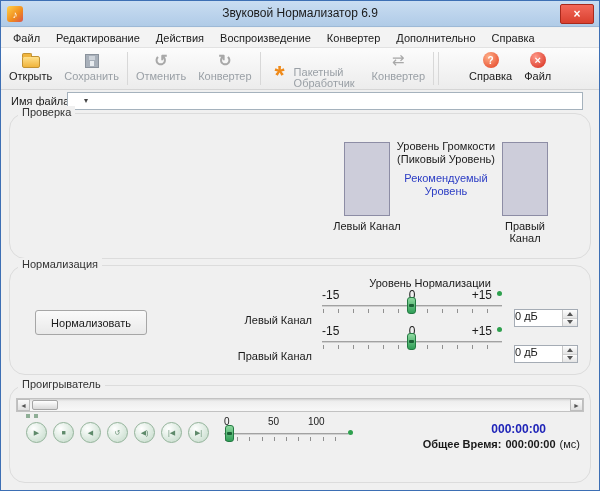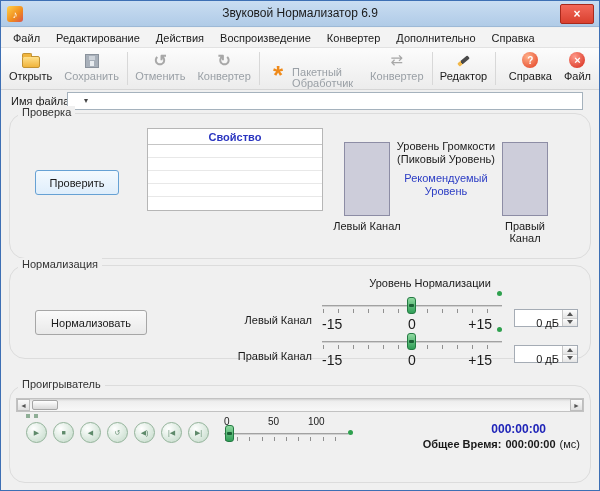--- a/index.html
+++ b/index.html
@@ -79,21 +79,21 @@
   
   .file-label { position:absolute; left:10px; top:94px; }
   .combo { position:absolute; left:66px; top:91px; width:516px; height:18px;
     background:#fff; border:1px solid #a5b2bd; }
   .combo .chev { position:absolute; left:16px; top:3px; font-size:8px; color:#444; }
   .combo .cval { position:absolute; left:26px; top:2px; }
   
   .group { position:absolute; border:1px solid #dcdcdc; border-radius:16px; }
   .group-label { position:absolute; top:-8px; left:8px; background:#f0f0f0; padding:0 4px; color:#333; }
   .g-check { left:8px; top:112px; width:582px; height:146px; }
-  .g-norm  { left:8px; top:264px; width:582px; height:94px;text-decoration:underline; }
+  .g-norm  { left:8px; top:264px; width:582px; height:110px;text-decoration:underline; }
   .g-play  { left:8px; top:384px; width:582px; height:98px; }
   
   .btn { display:flex; align-items:center; justify-content:center; border-radius:3px; }
   .btn-check { position:absolute; left:25px; top:56px; width:84px; height:25px;
     border:1px solid #66a1d4; background:linear-gradient(#f3f9fe,#dfeefb); }
   .btn-norm { position:absolute; left:25px; top:44px; width:112px; height:25px;
     border:1px solid #a6a6a6; background:linear-gradient(#fafafa,#e9e9e9); }
   .ptable { position:absolute; left:137px; top:14px; width:176px; background:#fff; border:1px solid #b6b6b6; }
   .ptable-header { height:16px; line-height:16px; border-bottom:1px solid #c5c5c5;
     color:#2a35c0; font-weight:bold; text-align:center; }
@@ -109,32 +109,32 @@
   .meter-caption { position:absolute; top:106px; width:74px; text-align:center; }
   .cap-left { left:320px; } .cap-right { left:478px; }
   .vol-heading { position:absolute; left:378px; top:26px; width:116px; text-align:center; line-height:13px; }
   .rec-link { position:absolute; left:378px; top:58px; width:116px; text-align:center; line-height:13px; color:#2b3cc4; }
   
   .norm-heading { position:absolute; left:330px; top:11px; width:180px; text-align:center; }
   .ch-label { position:absolute; left:196px; width:106px; text-align:right; }
   .ch-label.c1 { top:48px; } .ch-label.c2 { top:84px; }
   .slider { position:absolute; width:180px; height:34px; }
   .sl-1 { left:312px; top:22px; } .sl-2 { left:312px; top:58px; }
-  .s-min,.s-mid,.s-max { position:absolute; top:0; font-size:14px;margin-top:28px; }
+  .s-min,.s-mid,.s-max { position:absolute; top:0; font-size:12px; }
   .s-min { left:0; } .s-mid { left:50%; transform:translateX(-50%); } .s-max { right:10px; }
   .s-dot { position:absolute; right:0; top:3px; width:5px; height:5px; border-radius:50%; background:#2ea04e; }
   .s-track { position:absolute; left:0; right:0; top:17px; height:2px; background:linear-gradient(#8a8a8a,#e8e8e8); }
   .s-ticks { position:absolute; left:1px; right:1px; top:21px; height:4px;
     background:repeating-linear-gradient(to right,#909090 0 1px,transparent 1px 14.9px); }
   .s-handle { position:absolute; left:50%; top:9px; width:9px; height:17px; margin-left:-5px;
     background:linear-gradient(#8fd9a0,#2f9e57); border:1px solid #237a42; border-radius:3px; }
   .s-handle::after { content:""; position:absolute; left:1px; right:1px; top:6px; height:3px; background:#1b6136; border-radius:1px; }
   .spin { position:absolute; width:64px; height:18px; background:#fff; border:1px solid #a5acb5; display:flex; }
   .sp-1 { left:504px; top:43px; } .sp-2 { left:504px; top:79px; }
-  .spin-value { flex:1; text-align:right; padding:7px 3px 0 0; }
+  .spin-value { flex:1; text-align:left; padding:0 3px 0 0; }
   .spin-btns { width:15px; border-left:1px solid #c8c8c8; display:flex; flex-direction:column; }
   .spin-up,.spin-down { flex:1; background:linear-gradient(#fdfdfd,#e4e4e4); display:flex; align-items:center; justify-content:center; }
   .spin-up { border-bottom:1px solid #d0d0d0; }
   .tri-up { width:0; height:0; border-left:3px solid transparent; border-right:3px solid transparent; border-bottom:4px solid #555; }
   .tri-down { width:0; height:0; border-left:3px solid transparent; border-right:3px solid transparent; border-top:4px solid #555; }
   
   .timeline { position:absolute; left:6px; right:6px; top:12px; height:14px;
     border:1px solid #c2c2c2; background:linear-gradient(#ececec,#f8f8f8);
     box-shadow:inset 0 1px 2px rgba(0,0,0,.12); }
   .tl-arrow { position:absolute; top:0; bottom:0; width:13px; display:flex; align-items:center; justify-content:center;
@@ -205,26 +205,20 @@
     <div class="tsep"></div>
     <div class="tbtn tbtn-batch disabled">
       <span class="ticon icon-batch">*</span>
       <span class="tlabel">Пакетный Обработчик</span>
     </div>
     <div class="tbtn disabled">
       <span class="ticon icon-converter">⇄</span>
       <span class="tlabel">Конвертер</span>
     </div>
     <div class="tsep"></div>
-    <div class="tbtn">
-      <span class="ticon">
-          <span class="icon-editor"></span>
-        </span>
-      <span class="tlabel">Редактор</span>
-    </div>
     <div class="tsep"></div>
     <div class="tspace"></div>
     <div class="tbtn">
       <span class="ticon">
           <span class="icon-help">?</span>
         </span>
       <span class="tlabel">Справка</span>
     </div>
     <div class="tbtn">
       <span class="ticon">
@@ -236,30 +230,21 @@
 
   <span class="file-label">Имя файла:</span>
   <div class="combo">
     <span class="chev">▾</span>
     <span class="cval"></span>
   </div>
 
   <div class="group g-check">
     <span class="group-label">Проверка</span>
 
-    <div class="btn btn-check">Проверить</div>
-
-    <div class="ptable">
-      <div class="ptable-header">Свойство</div>
-      <div class="ptable-row"></div>
-      <div class="ptable-row"></div>
-      <div class="ptable-row"></div>
-      <div class="ptable-row"></div>
-      <div class="ptable-row"></div>
-    </div>
+
 
 
     <div class="meter meter-left"></div>
     <div class="meter meter-right"></div>
 
     <div class="vol-heading">Уровень Громкости (Пиковый Уровень)</div>
     <div class="rec-link">Рекомендуемый Уровень</div>
 
     <div class="meter-caption cap-left">Левый Канал</div>
     <div class="meter-caption cap-right">Правый Канал</div>

